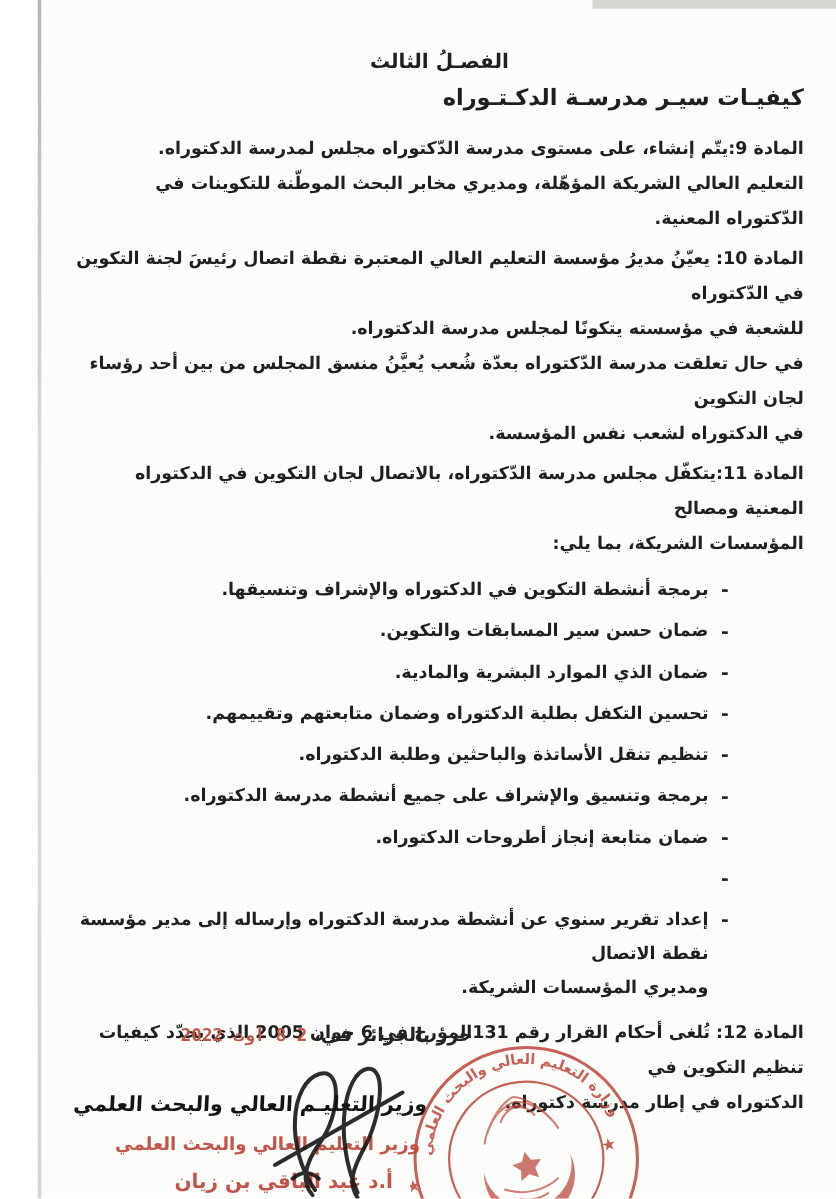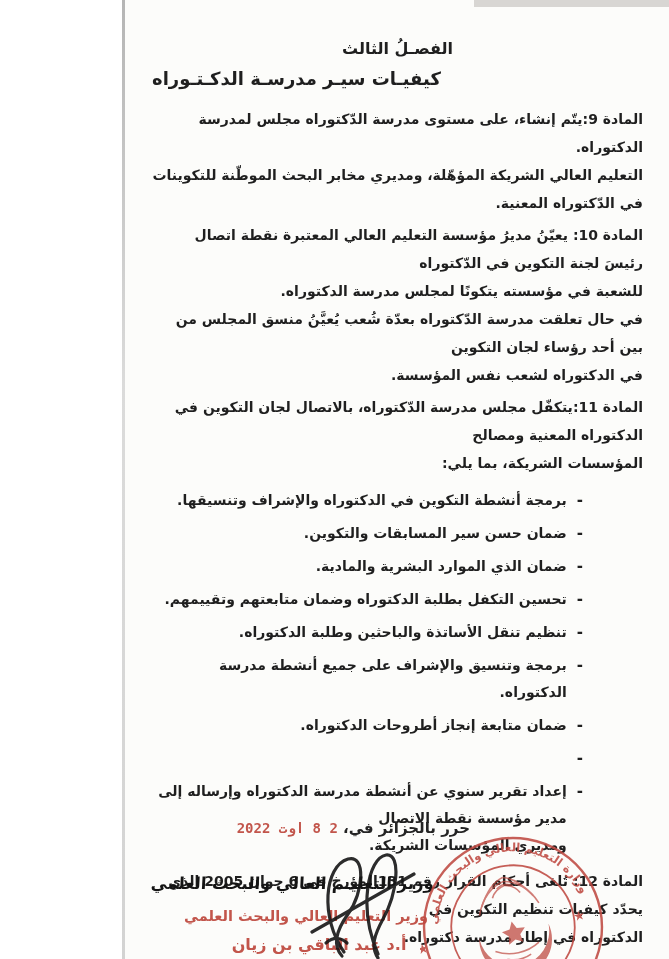--- a/index.html
+++ b/index.html
@@ -1,18 +1,18 @@
 <!DOCTYPE html>
 <html lang="ar" dir="rtl"><head>
 <meta charset="utf-8">
 <style>
   html,body{margin:0;padding:0;background:#ffffff;}
   .page{
     position:relative;
-    width:547px;height:959px;
+    width:639px;height:959px;
     background:#fcfcfa;
     overflow:hidden;
     direction:rtl;
     font-family:"DejaVu Sans", sans-serif;
     color:#1f1f1f;
   }
   .scan-edge-left{
     position:absolute;left:0;top:0;width:3px;height:100%;
     background:linear-gradient(180deg,#8f8f8f,#c9c9c9 40%,#bdbdbd);
     opacity:.65;
@@ -22,21 +22,21 @@
     background:#d8d6d3;
   }
   .content{
     position:absolute;top:0;right:0;left:0;
     padding:38px 26px 0 30px;
   }
   .title1{
     text-align:center;font-size:16px;font-weight:700;line-height:22px;
   }
   .title2{
-    text-align:left;font-size:18px;font-weight:700;line-height:24px;margin-top:7px;
+    text-align:right;font-size:18px;font-weight:700;line-height:24px;margin-top:7px;
     letter-spacing:.5px;
   }
   .articles{margin-top:14px;}
   .article{margin-bottom:4px;}
   .line{
     font-size:14px;font-weight:600;line-height:28px;text-align:right;
     white-space:normal;
   }
   .article-label{font-weight:700;text-align:right;}
   .bullets{margin:10px 0 8px 0;}

